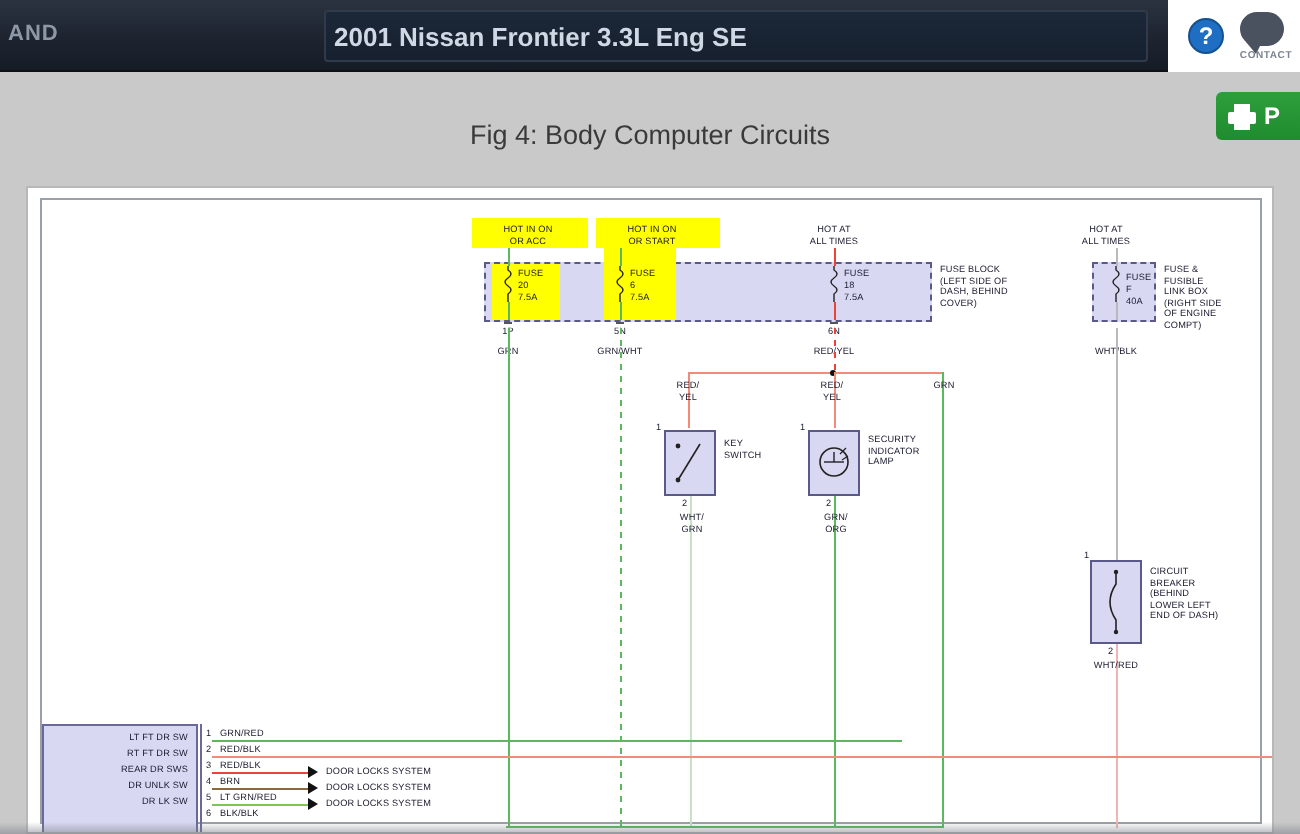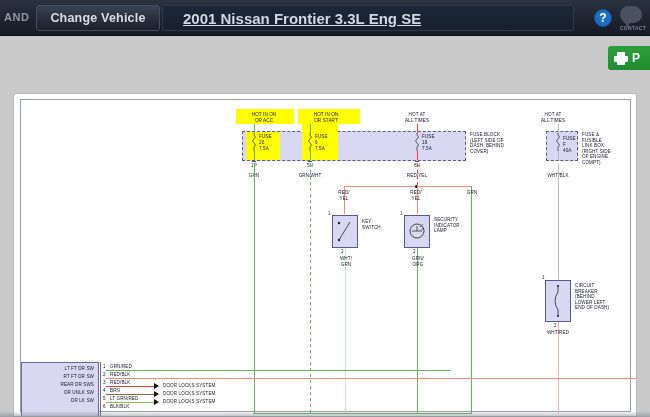--- a/index.html
+++ b/index.html
@@ -7,21 +7,21 @@
     margin: 0; padding: 0;
     width: 650px; height: 417px;
     overflow: hidden;
     background: #ffffff;
     font-family: "Liberation Sans", sans-serif;
   }
   #app { position: relative; width: 650px; height: 417px; overflow: hidden; }
 
   
   .topbar {
-    position: absolute; left: 0; top: 0; width: 650px; height: 36px;
+    position: absolute; left: 0; top: 0; width: 584px; height: 36px;
     background: linear-gradient(180deg,#2b3340 0%, #1d2430 55%, #161c26 100%);
     border-bottom: 1px solid #0d1117;
   }
   .brand-frag {
     position: absolute; left: 4px; top: 11px;
     font-size: 11px; font-weight: bold; color: #8d97a5;
     letter-spacing: .5px;
   }
   .nav-btn {
     position: absolute; top: 5px; height: 26px;
@@ -32,23 +32,22 @@
     letter-spacing: .2px; white-space: nowrap;
   }
   #change-vehicle { left: 36px; width: 124px; }
   #vehicle-title {
     position: absolute; left: 162px; top: 5px; width: 412px; height: 26px;
     background: linear-gradient(180deg,#1c2738 0%, #16202e 100%);
     border: 1px solid #2d3b4d; border-radius: 2px;
     display: flex; align-items: center;
   }
   #vehicle-name {
-    margin-left: 20px; color: #cfd8e4; font-size: 15px; font-weight: bold;
+    margin-left: 4px; color: #cfd8e4; font-size: 13px; font-weight: bold;
     white-space: nowrap;
-    text-decoration: underline;
   }
   .recalls-wrap {
     position: absolute; left: 474px; top: 5px; width: 114px; height: 26px;
     display: flex; align-items: center; justify-content: center;
     color: #c3ccd8; font-size: 12.5px; font-weight: bold; white-space: nowrap;
   }
   .help-btn {
     position: absolute; left: 594px; top: 9px; width: 18px; height: 18px;
     border-radius: 50%; background: #1e6fc4;
     border: 1px solid #15508f;
@@ -173,37 +172,37 @@
   }
 </style>
 </head>
 <body>
 
 <div id="app">
 
   <div class="topbar">
     <div class="brand-frag">AND</div>
 
-    <div class="nav-btn" id="change-vehicle">Change Vehicle</div>
 
     <div id="vehicle-title">
       <span id="vehicle-name">2001 Nissan Frontier 3.3L Eng SE</span>
     </div>
 
 
     <div class="help-btn">?</div>
 
     <div class="contact-wrap">
       <div class="contact-bubble"></div>
       <div class="contact-label">CONTACT</div>
     </div>
   </div>
 
   <div class="page-body">
 
+    <div class="fig-title">Fig 4: Body Computer Circuits</div>
 
     <div class="print-btn">
       <span class="printer-ico">
         <span class="top"></span>
           <span class="body"></span>
           <span class="out"></span>
       </span>
       <span>P</span>
     </div>
 

